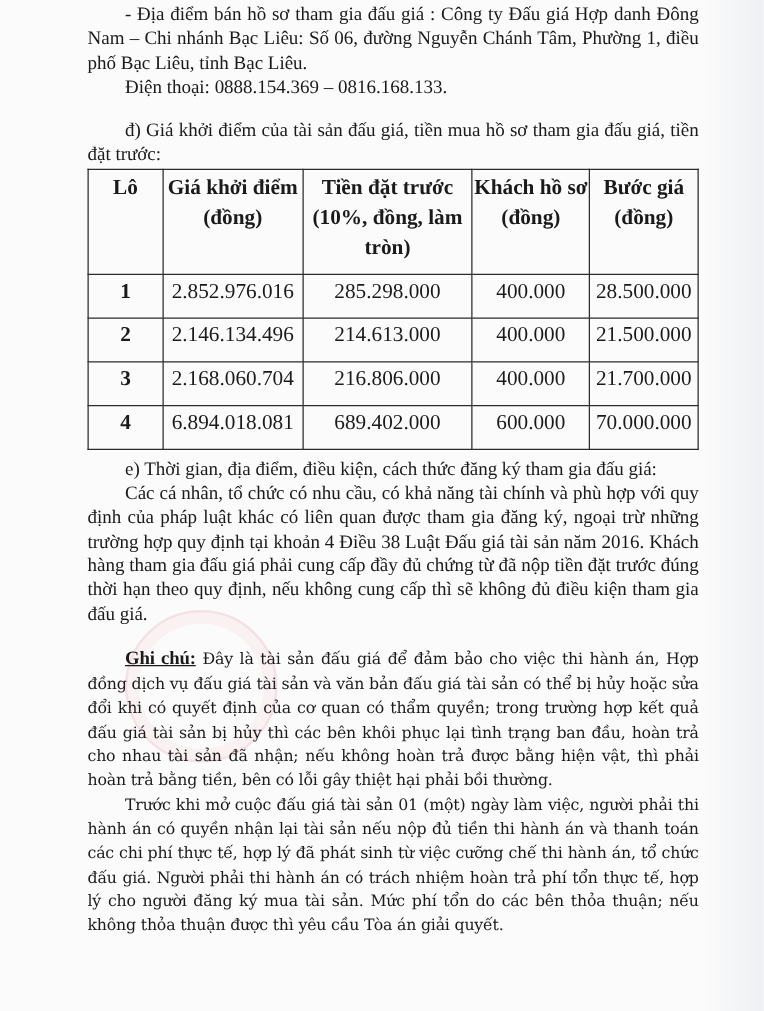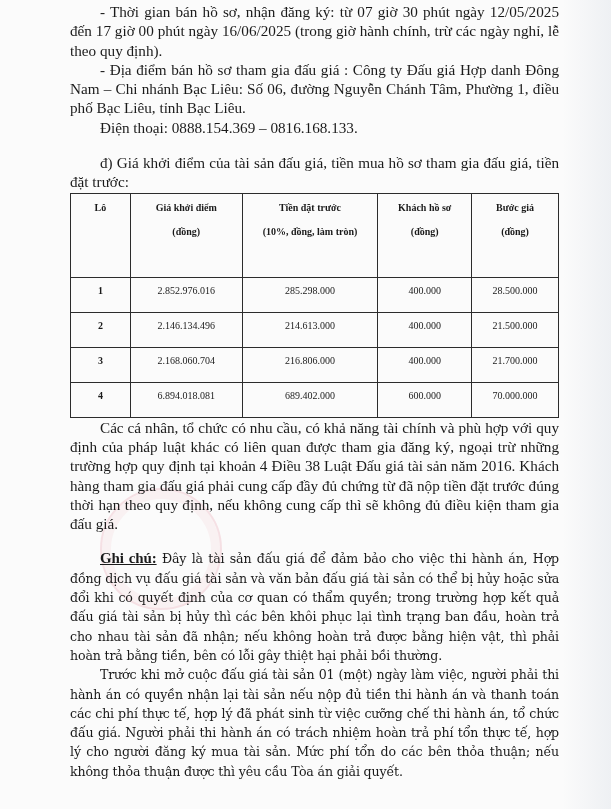--- a/index.html
+++ b/index.html
@@ -29,21 +29,21 @@
       text-align-last: left;
     }
     .indent { text-indent: 30px; }
     .gap-small { margin-top: 16px; }
     .gap-med { margin-top: 6px; }
 
     table.lots {
       border-collapse: collapse;
       width: 489px;
       margin-top: 1px;
-      font-size: 10px;
+      font-size: 17px;
     }
     table.lots th, table.lots td {
       border: 1px solid #2c2c2c;
       text-align: center;
       vertical-align: top;
       padding: 0;
     }
     table.lots th {
       font-weight: bold;
       line-height: 24px;
@@ -86,21 +86,20 @@
       pointer-events: none;
     }
   </style>
 </head>
 <body>
 
 <div class="stamp"></div>
 
 <div class="page">
 
-  <p class="indent">- Thời gian bán hồ sơ, nhận đăng ký: từ 07 giờ 30 phút ngày 12/05/2025 đến 17 giờ 00 phút ngày 16/06/2025 (trong giờ hành chính, trừ các ngày nghỉ, lễ theo quy định).</p>
   <p class="indent">- Địa điểm bán hồ sơ tham gia đấu giá : Công ty Đấu giá Hợp danh Đông Nam – Chi nhánh Bạc Liêu: Số 06, đường Nguyễn Chánh Tâm, Phường 1, điều phố Bạc Liêu, tỉnh Bạc Liêu.</p>
   <p class="indent">Điện thoại: 0888.154.369 – 0816.168.133.</p>
 
   <p class="indent gap-small">đ) Giá khởi điểm của tài sản đấu giá, tiền mua hồ sơ tham gia đấu giá, tiền đặt trước:</p>
 
   <table class="lots">
     <colgroup>
       <col class="c1">
         <col class="c2">
         <col class="c3">
@@ -142,18 +141,19 @@
         <td class="lot-no">4</td>
         <td>6.894.018.081</td>
         <td>689.402.000</td>
         <td>600.000</td>
         <td>70.000.000</td>
       </tr>
     </tbody>
   </table>
 
 
+  <p class="indent gap-med">e) Thời gian, địa điểm, điều kiện, cách thức đăng ký tham gia đấu giá:</p>
   <p class="indent">Các cá nhân, tổ chức có nhu cầu, có khả năng tài chính và phù hợp với quy định của pháp luật khác có liên quan được tham gia đăng ký, ngoại trừ những trường hợp quy định tại khoản 4 Điều 38 Luật Đấu giá tài sản năm 2016. Khách hàng tham gia đấu giá phải cung cấp đầy đủ chứng từ đã nộp tiền đặt trước đúng thời hạn theo quy định, nếu không cung cấp thì sẽ không đủ điều kiện tham gia đấu giá.</p>
 
   <p class="indent italic-block gap-small"><span class="note-label">Ghi chú:</span><span> Đây là tài sản đấu giá để đảm bảo cho việc thi hành án, Hợp đồng dịch vụ đấu giá tài sản và văn bản đấu giá tài sản có thể bị hủy hoặc sửa đổi khi có quyết định của cơ quan có thẩm quyền; trong trường hợp kết quả đấu giá tài sản bị hủy thì các bên khôi phục lại tình trạng ban đầu, hoàn trả cho nhau tài sản đã nhận; nếu không hoàn trả được bằng hiện vật, thì phải hoàn trả bằng tiền, bên có lỗi gây thiệt hại phải bồi thường.</span></p>
   <p class="indent italic-block">Trước khi mở cuộc đấu giá tài sản 01 (một) ngày làm việc, người phải thi hành án có quyền nhận lại tài sản nếu nộp đủ tiền thi hành án và thanh toán các chi phí thực tế, hợp lý đã phát sinh từ việc cưỡng chế thi hành án, tổ chức đấu giá. Người phải thi hành án có trách nhiệm hoàn trả phí tổn thực tế, hợp lý cho người đăng ký mua tài sản. Mức phí tổn do các bên thỏa thuận; nếu không thỏa thuận được thì yêu cầu Tòa án giải quyết.</p>
 
 </div>
 
 </body></html>

